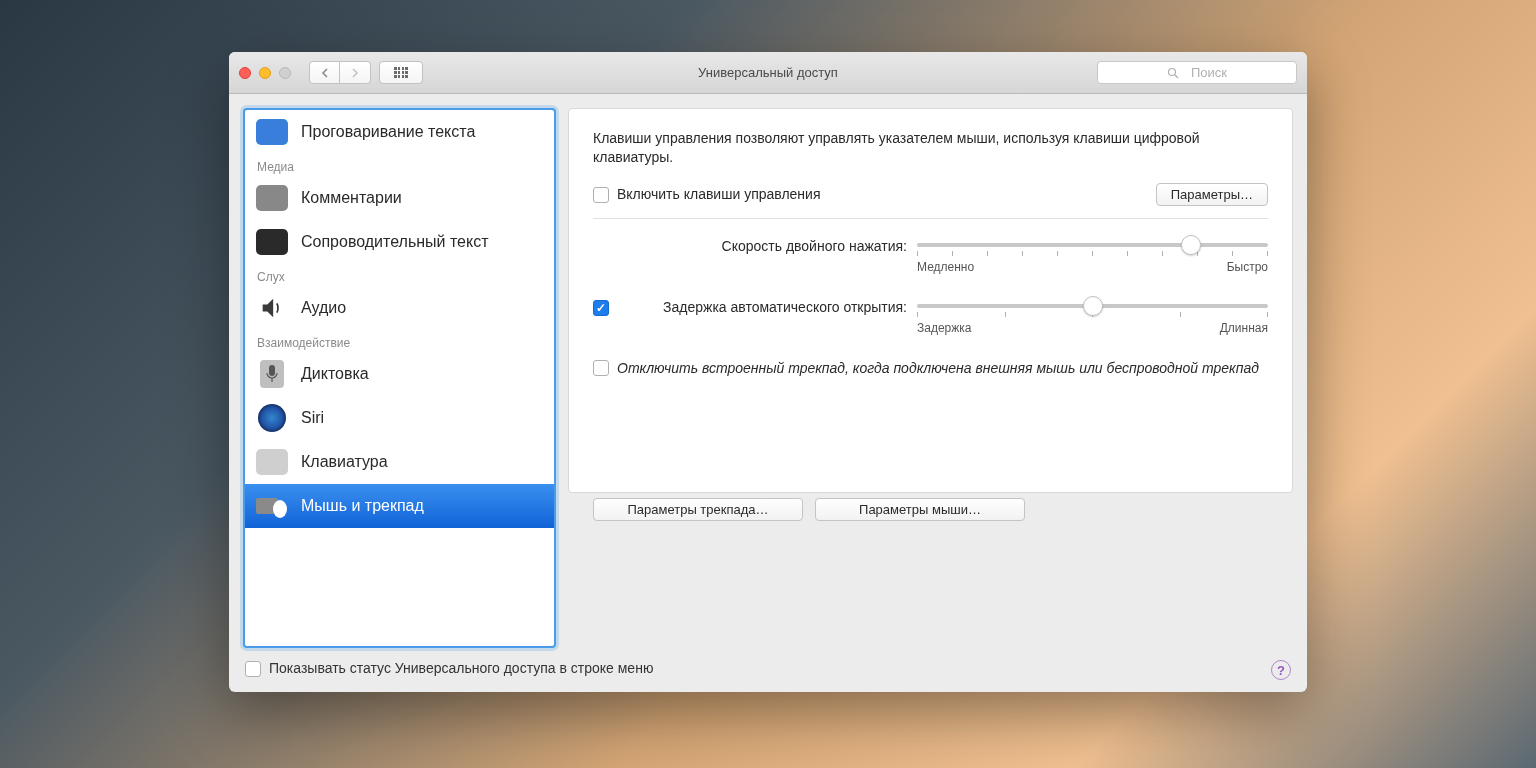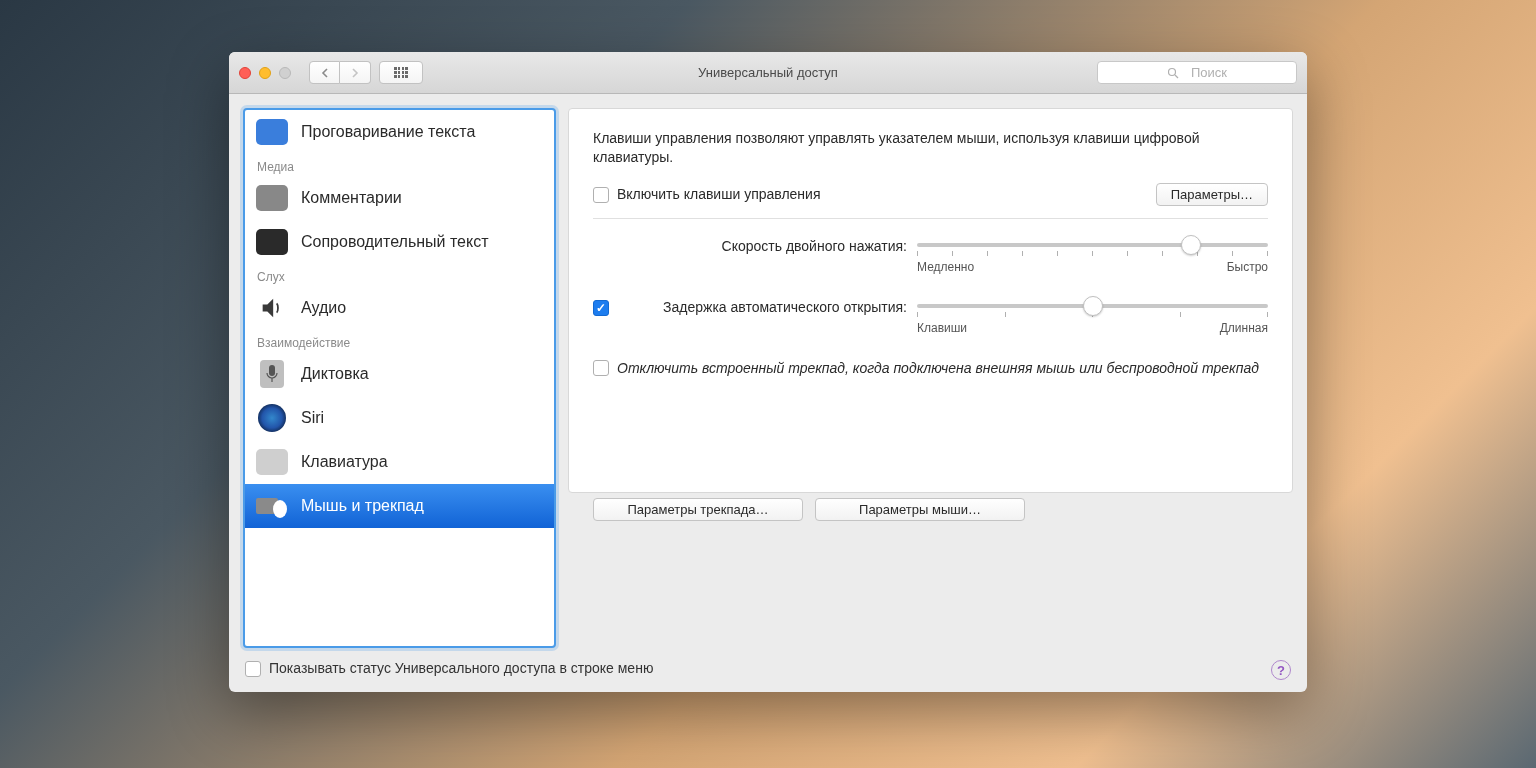--- a/index.html
+++ b/index.html
@@ -335,21 +335,21 @@
             <div class="slider-knob" id="knob2" style="left: 50%;"></div>
           </div>
           <div class="slider-ticks">
               <i></i>
               <i></i>
               <i></i>
               <i></i>
               <i></i>
             </div>
           <div class="slider-labels">
-            <span>Клавиши</span>
+            <span>Задержка</span>
             <span>Длинная</span>
           </div>
         </div>
       </div>
 
       <div class="row">
         <div class="chk"></div>
         <span style="line-height:1.35;font-style:italic;">Отключить встроенный трекпад, когда подключена внешняя мышь или беспроводной трекпад</span>
       </div>
 

